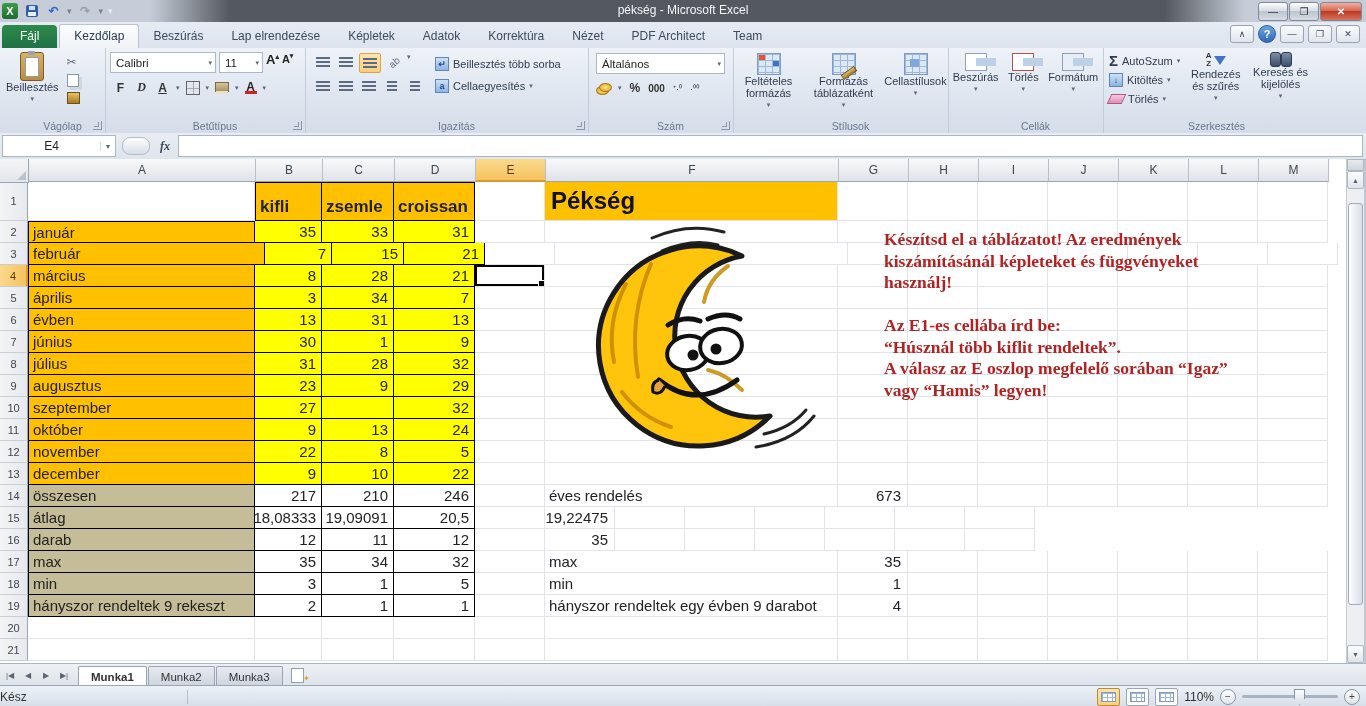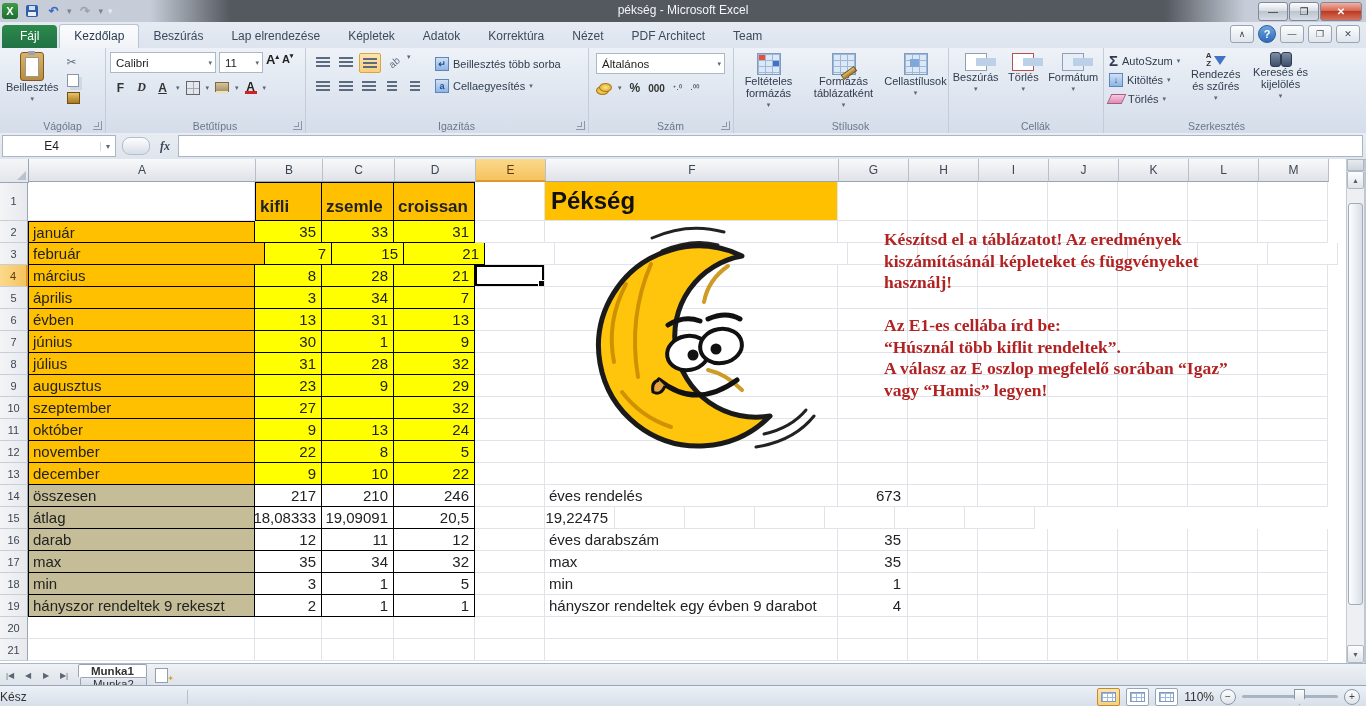--- a/index.html
+++ b/index.html
@@ -678,21 +678,20 @@
         <div class="cell " style="width: 70px;"></div>
         <div class="cell " style="width: 70px;"></div>
       </div>
       <div class="s-row">
         <div class="gut">16</div>
         <div class="cell sa bb bl" style="width: 227px;">darab</div>
         <div class="cell num bb" style="width: 67px;">12</div>
         <div class="cell num bb" style="width: 72px;">11</div>
         <div class="cell num bb" style="width: 81px;">12</div>
         <div class="cell " style="width: 70px;"></div>
-        <div class="cell flab" style="width: 293px;">éves darabszám</div>
         <div class="cell gval" style="width: 70px;">35</div>
         <div class="cell " style="width: 70px;"></div>
         <div class="cell " style="width: 70px;"></div>
         <div class="cell " style="width: 70px;"></div>
         <div class="cell " style="width: 70px;"></div>
         <div class="cell " style="width: 70px;"></div>
         <div class="cell " style="width: 70px;"></div>
       </div>
       <div class="s-row">
         <div class="gut">17</div>
@@ -820,21 +819,21 @@
   <div class="vs-btn">▲</div>
   <div class="vs-thumb"></div>
   <div class="vs-btn" style="position:absolute;left:0;right:0;bottom:0;">▼</div>
 </div>
 
 <div id="sheetbar">
   <span class="nav">|◀</span>
   <span class="nav">◀</span>
   <span class="nav">▶</span>
   <span class="nav" style="margin-right:6px;">▶|</span>
-  <span id="sheet-tabs" style="display:flex;align-items:flex-end;height:22px;flex-direction:column;">
+  <span id="sheet-tabs" style="display:flex;align-items:flex-end;height:22px;">
       <span class="stab active">Munka1</span>
       <span class="stab">Munka2</span>
       <span class="stab">Munka3</span>
     </span>
   <span class="addsheet"></span>
 
 </div>
 
 <div id="statusbar">
   <span id="status-ready">Kész</span>

